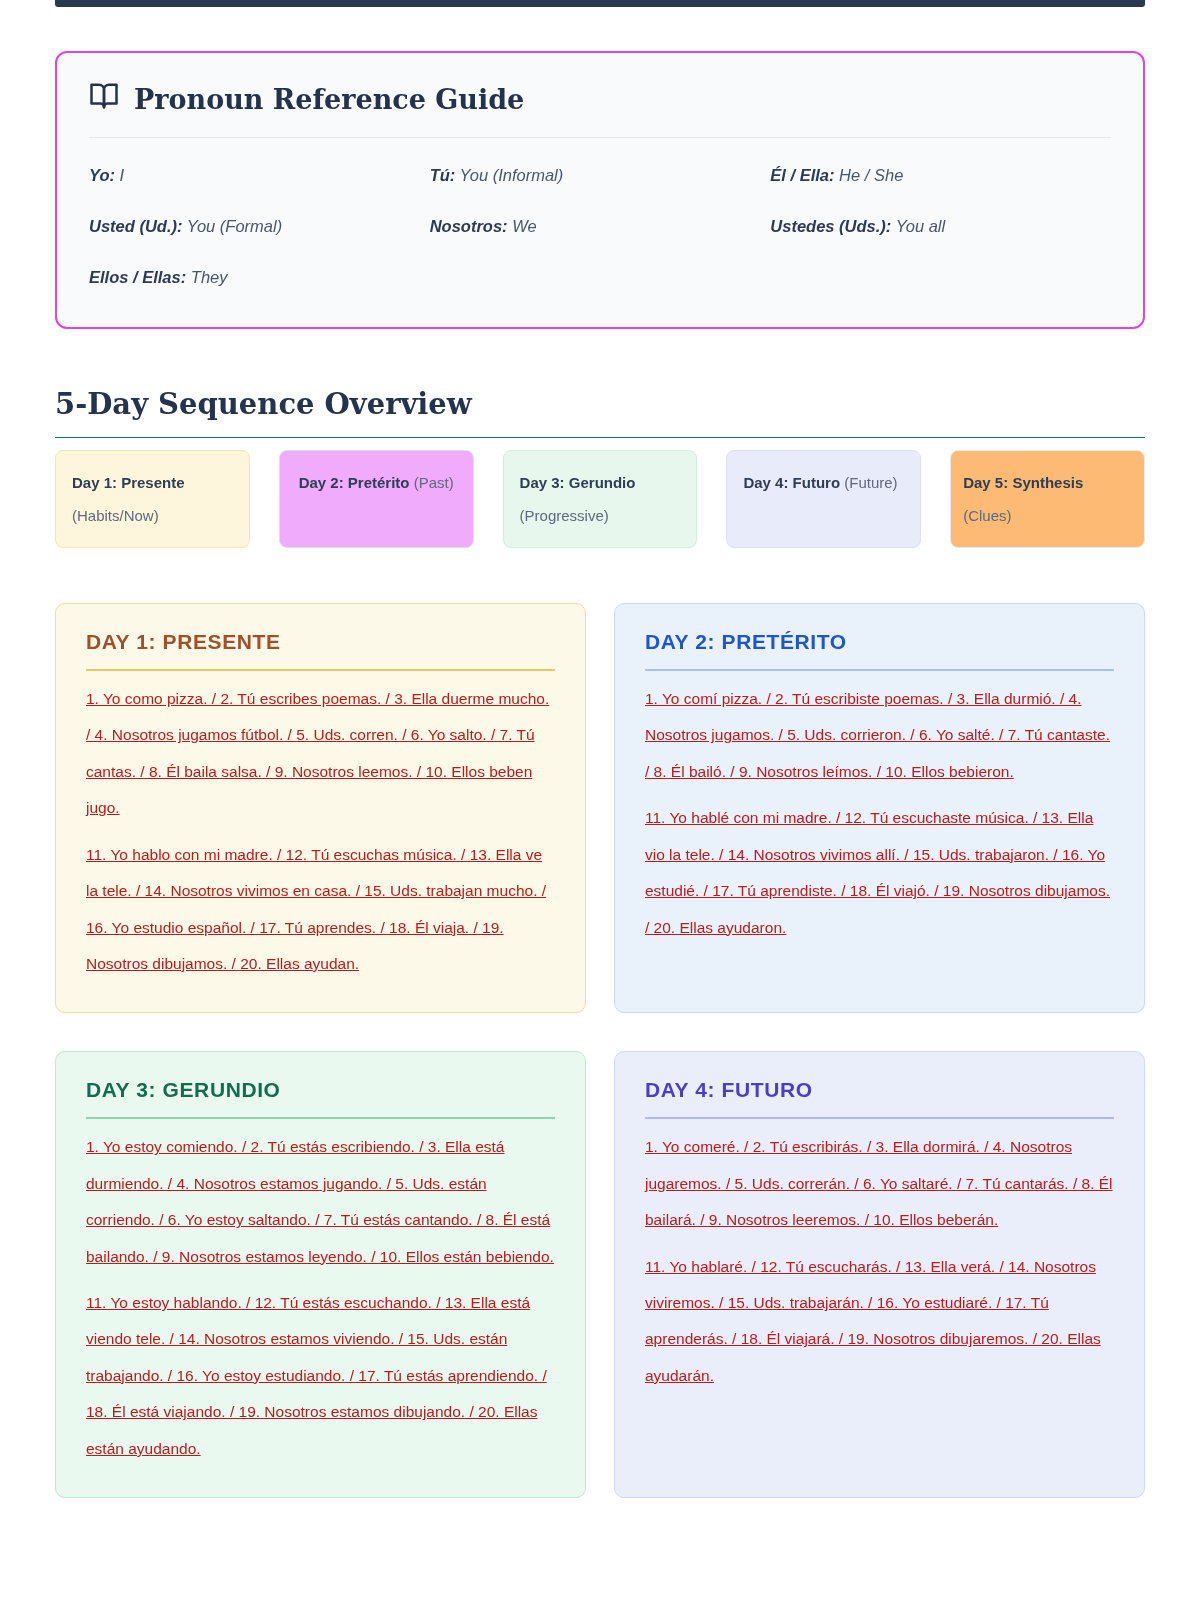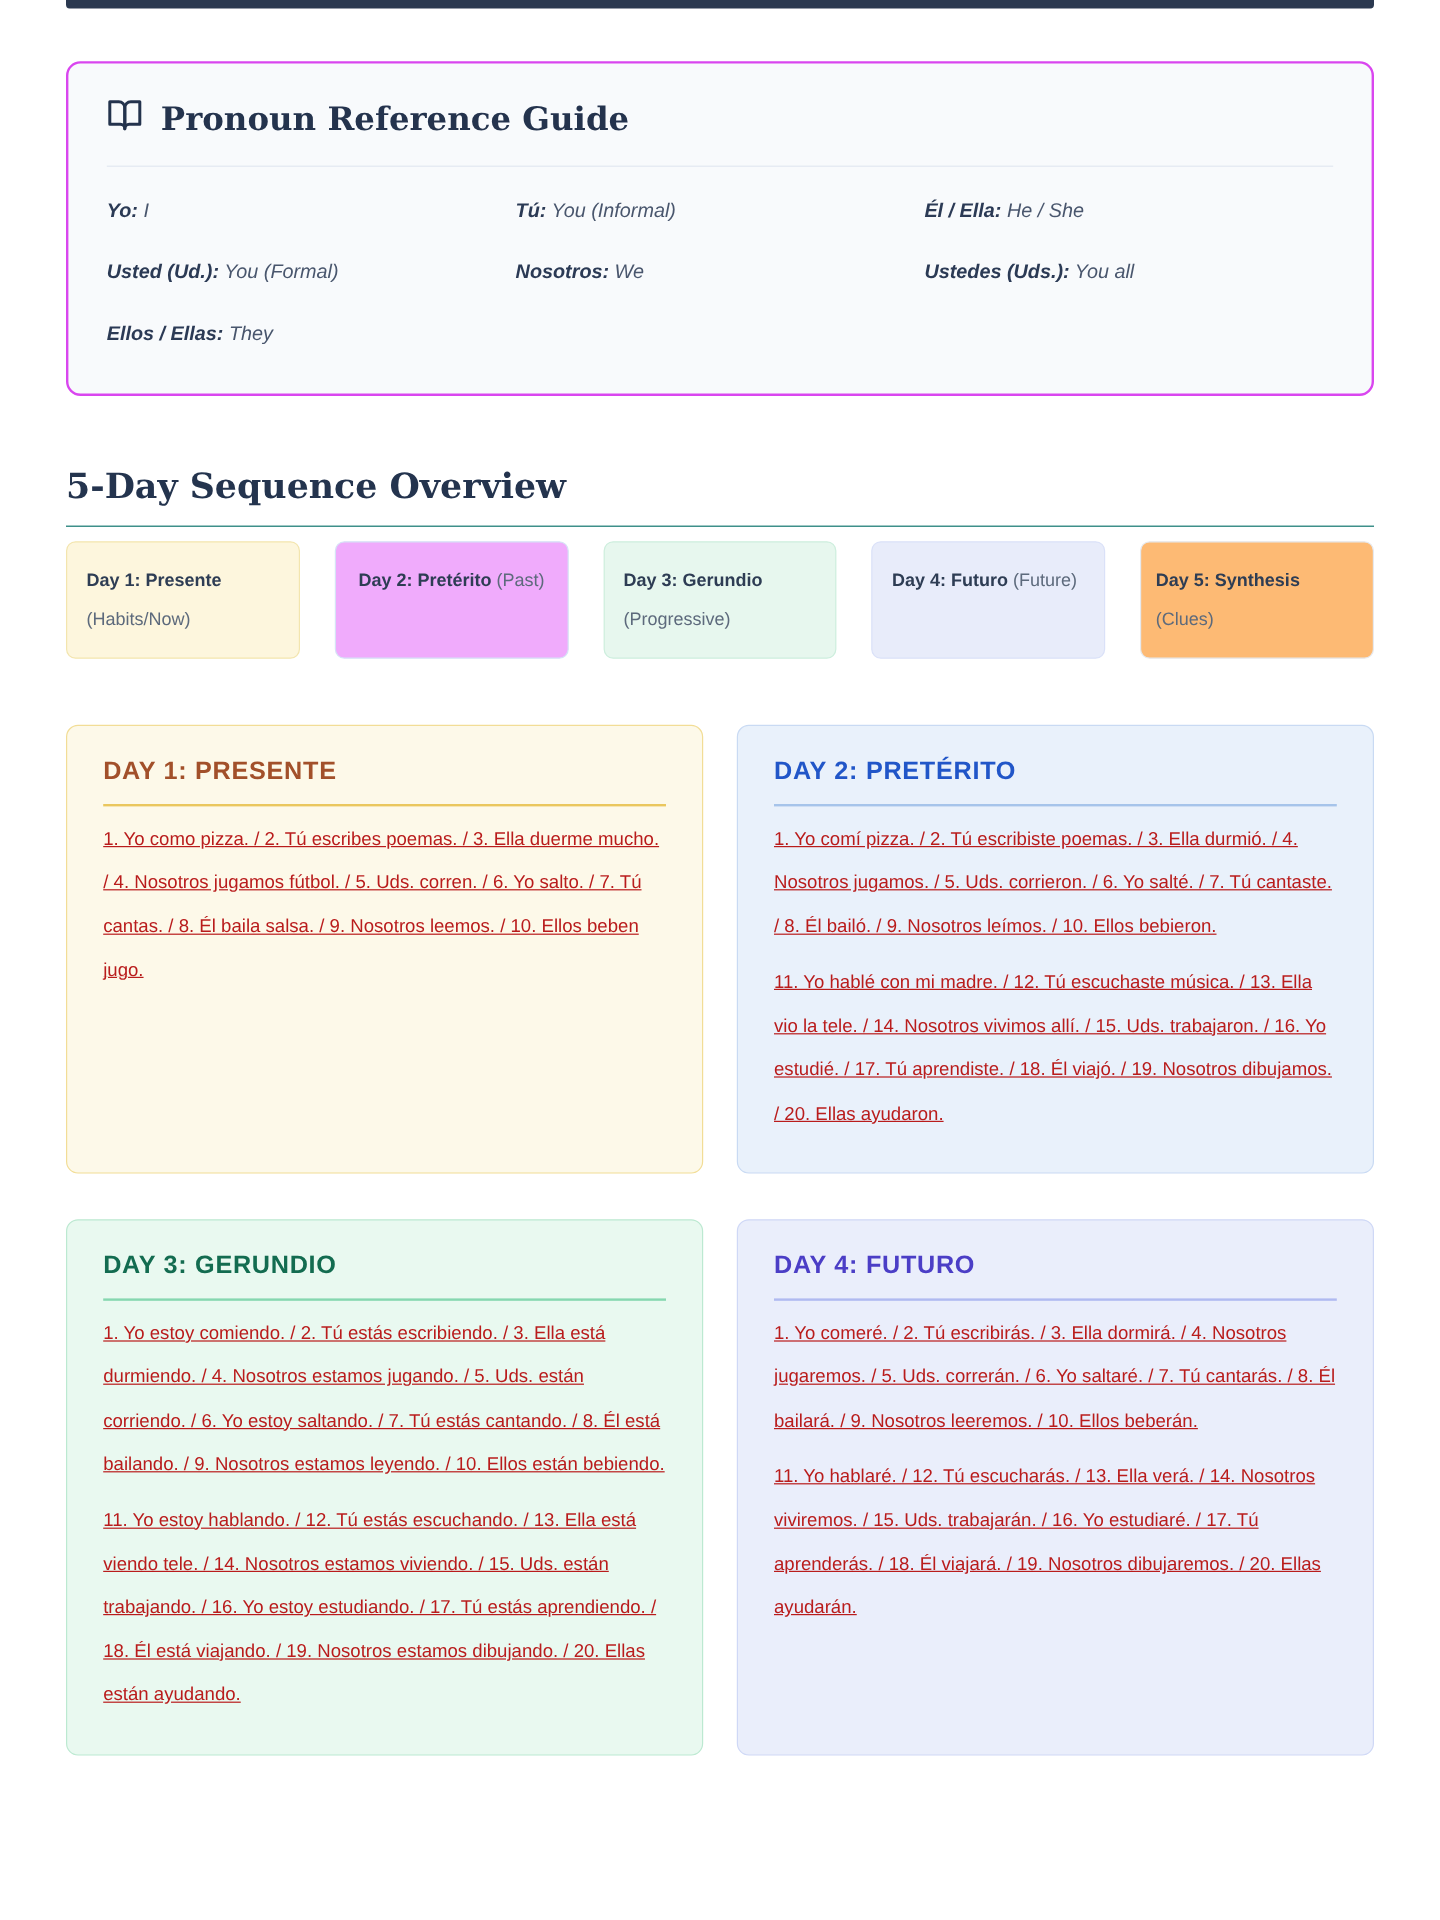--- a/index.html
+++ b/index.html
@@ -197,20 +197,21 @@
     <div class="day-card dc-green"><span class="dc-label">Day 3: Gerundio</span> <span class="dc-note">(Progressive)</span></div>
     <div class="day-card dc-purple"><span class="dc-label">Day 4: Futuro</span> <span class="dc-note">(Future)</span></div>
     <div class="day-card dc-gray"><span class="dc-label">Day 5: Synthesis</span> <span class="dc-note">(Clues)</span></div>
   </div>
 
   <div class="answer-grid">
     <div class="panel pnl-yellow">
       <h3>DAY 1: PRESENTE</h3>
       <div class="rule"></div>
       <p>1. Yo como pizza. / 2. Tú escribes poemas. / 3. Ella duerme mucho. / 4. Nosotros jugamos fútbol. / 5. Uds. corren. / 6. Yo salto. / 7. Tú cantas. / 8. Él baila salsa. / 9. Nosotros leemos. / 10. Ellos beben jugo.</p>
+      <p>11. Yo hablo con mi madre. / 12. Tú escuchas música. / 13. Ella ve la tele. / 14. Nosotros vivimos en casa. / 15. Uds. trabajan mucho. / 16. Yo estudio español. / 17. Tú aprendes. / 18. Él viaja. / 19. Nosotros dibujamos. / 20. Ellas ayudan.</p>
     </div>
     <div class="panel pnl-blue">
       <h3>DAY 2: PRETÉRITO</h3>
       <div class="rule"></div>
       <p>1. Yo comí pizza. / 2. Tú escribiste poemas. / 3. Ella durmió. / 4. Nosotros jugamos. / 5. Uds. corrieron. / 6. Yo salté. / 7. Tú cantaste. / 8. Él bailó. / 9. Nosotros leímos. / 10. Ellos bebieron.</p>
       <p>11. Yo hablé con mi madre. / 12. Tú escuchaste música. / 13. Ella vio la tele. / 14. Nosotros vivimos allí. / 15. Uds. trabajaron. / 16. Yo estudié. / 17. Tú aprendiste. / 18. Él viajó. / 19. Nosotros dibujamos. / 20. Ellas ayudaron.</p>
     </div>
     <div class="panel pnl-green">
       <h3>DAY 3: GERUNDIO</h3>
       <div class="rule"></div>

